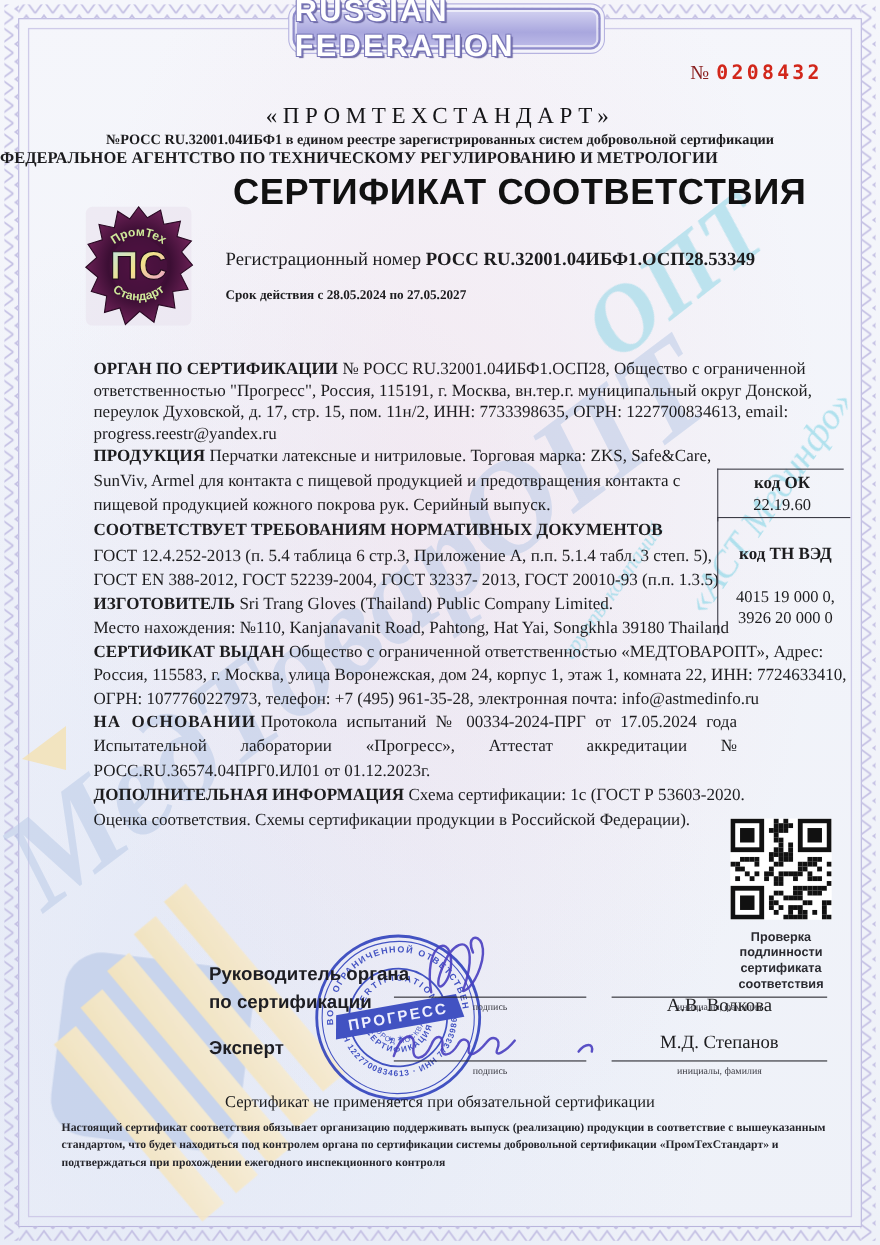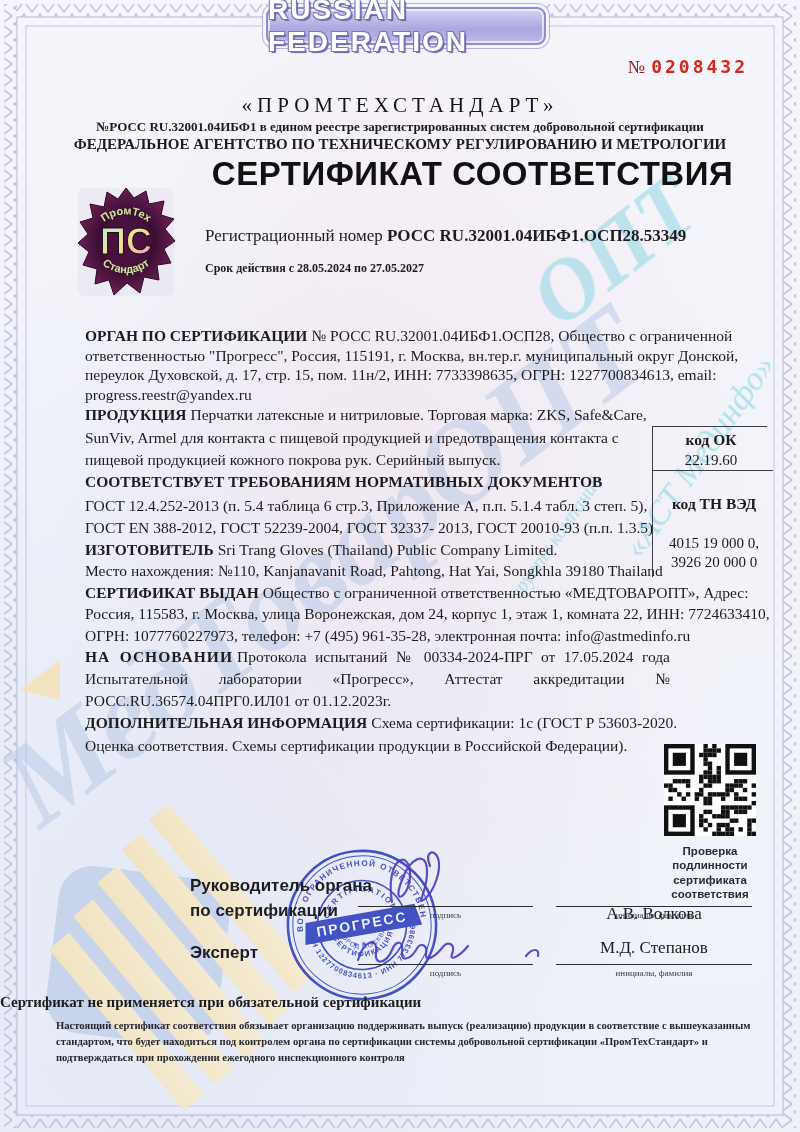--- a/index.html
+++ b/index.html
@@ -26,21 +26,21 @@
     font-family:"Liberation Sans", sans-serif;font-weight:bold;font-size:28px;letter-spacing:2px;
     color:#fff;
     text-shadow:-1px -1px 0 #7a77b8,1px -1px 0 #7a77b8,-1px 1px 0 #7a77b8,1px 1px 0 #7a77b8,2px 2px 1px #67639f;
   }
   .doc-number{position:absolute;right:52px;top:56px;z-index:2;font-size:18px;letter-spacing:1px;color:#8a2020;}
   .doc-number b{font-family:"DejaVu Sans Mono", monospace;font-weight:600;color:#d2271b;letter-spacing:3px;font-size:18px;}
 
   .sys1{position:absolute;left:0;right:0;top:66px;text-align:center;font-size:21px;letter-spacing:7px;color:#151517;z-index:2;}
   .sys2{position:absolute;left:0;right:0;top:93px;text-align:center;font-size:21px;letter-spacing:5px;color:#151517;z-index:2;}
   .sys3{position:absolute;left:0;right:0;top:119px;text-align:center;font-size:13px;font-weight:bold;z-index:2;}
-  .sys4{position:absolute;left:0;right:0;top:136px;text-align:center;font-size:15px;font-weight:bold;z-index:2;}
+  .sys4{position:absolute;left:0;right:0;top:136px;font-size:15px;font-weight:bold;z-index:2;}
 
   .holo{position:absolute;left:76px;top:186px;z-index:2;}
 
   .main-title{position:absolute;left:200px;top:155px;width:545px;text-align:center;z-index:2;
     font-family:"Liberation Sans", sans-serif;font-weight:bold;font-size:33px;letter-spacing:.5px;color:#111;}
   .reg-line{position:absolute;left:205px;top:226px;width:545px;font-size:17px;z-index:2;}
   .reg-line b{font-size:17px;}
   .validity{position:absolute;left:205px;top:261px;width:545px;font-size:12px;font-weight:bold;z-index:2;}
 
   
@@ -83,21 +83,21 @@
   .line-s2{left:358px;top:964px;width:175px;}
   .cap-s2{left:358px;top:968px;width:175px;}
   .line-n2{left:556px;top:964px;width:196px;}
   .cap-n2{left:556px;top:968px;width:196px;}
   .name-2{position:absolute;left:556px;top:938px;width:196px;text-align:center;font-size:17px;z-index:3;}
 
   .stamp{position:absolute;left:283px;top:846px;z-index:2;opacity:.88;transform:rotate(-6deg);}
   .autograph{position:absolute;z-index:4;pointer-events:none;}
 
   
-  .foot-bold{position:absolute;left:0;right:0;top:994px;font-size:15px;font-weight:bold;z-index:2;}
+  .foot-bold{position:absolute;left:0;right:0;top:994px;text-align:center;font-size:15px;font-weight:normal;z-index:2;}
   .fine-print{position:absolute;left:56px;top:1018px;width:712px;text-align:left;font-size:10.6px;font-weight:bold;line-height:1.5;color:#26262c;z-index:2;}
 </style>
 </head>
 <body>
 
 <div class="page">
 
   <svg class="bg-svg" width="800" height="1132" viewBox="0 0 800 1132">
     <defs>
       <pattern id="zigH" width="16" height="13" patternUnits="userSpaceOnUse">

